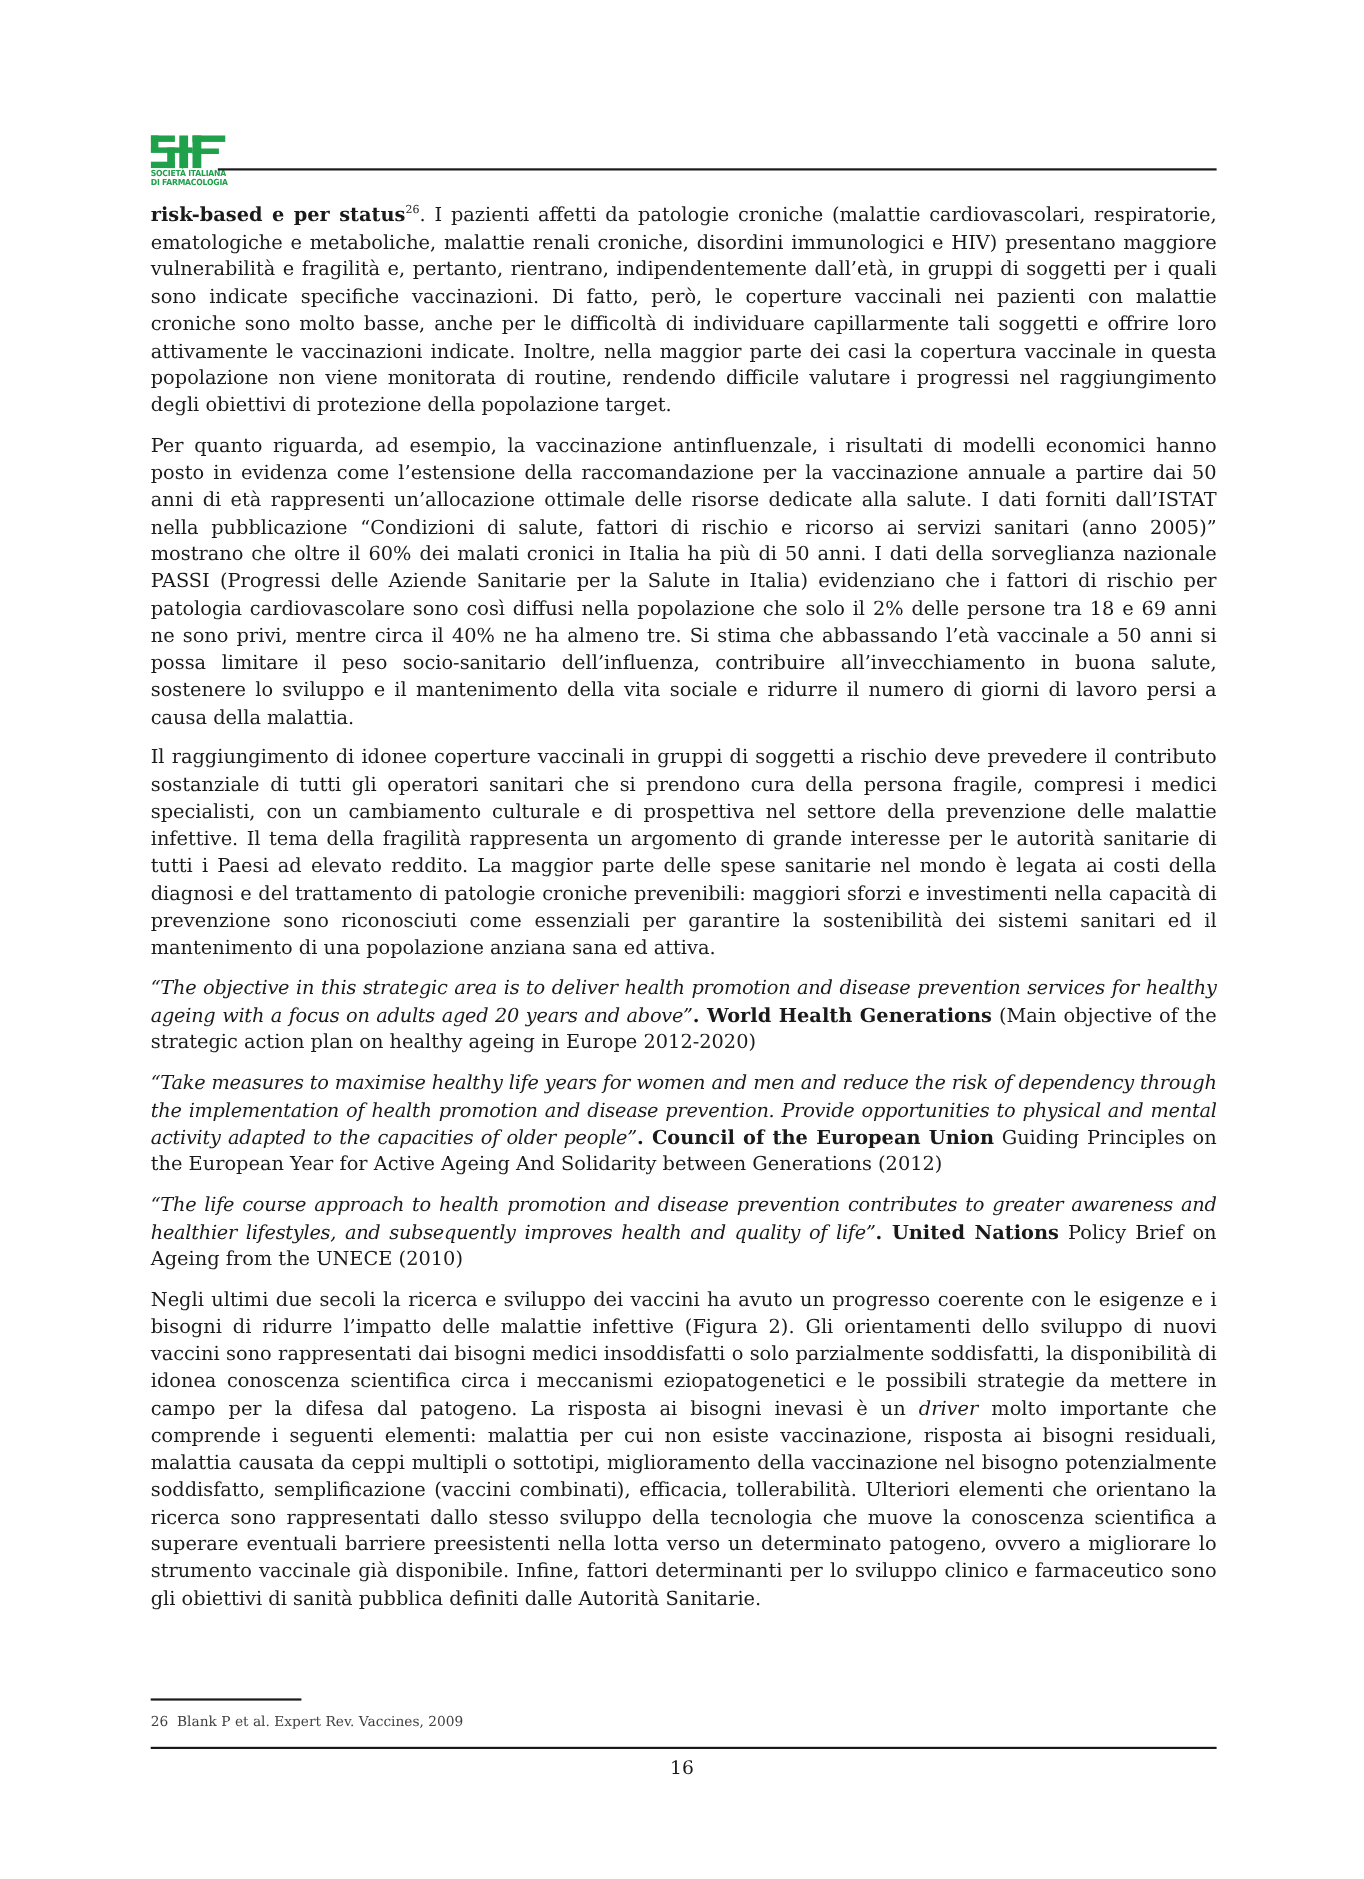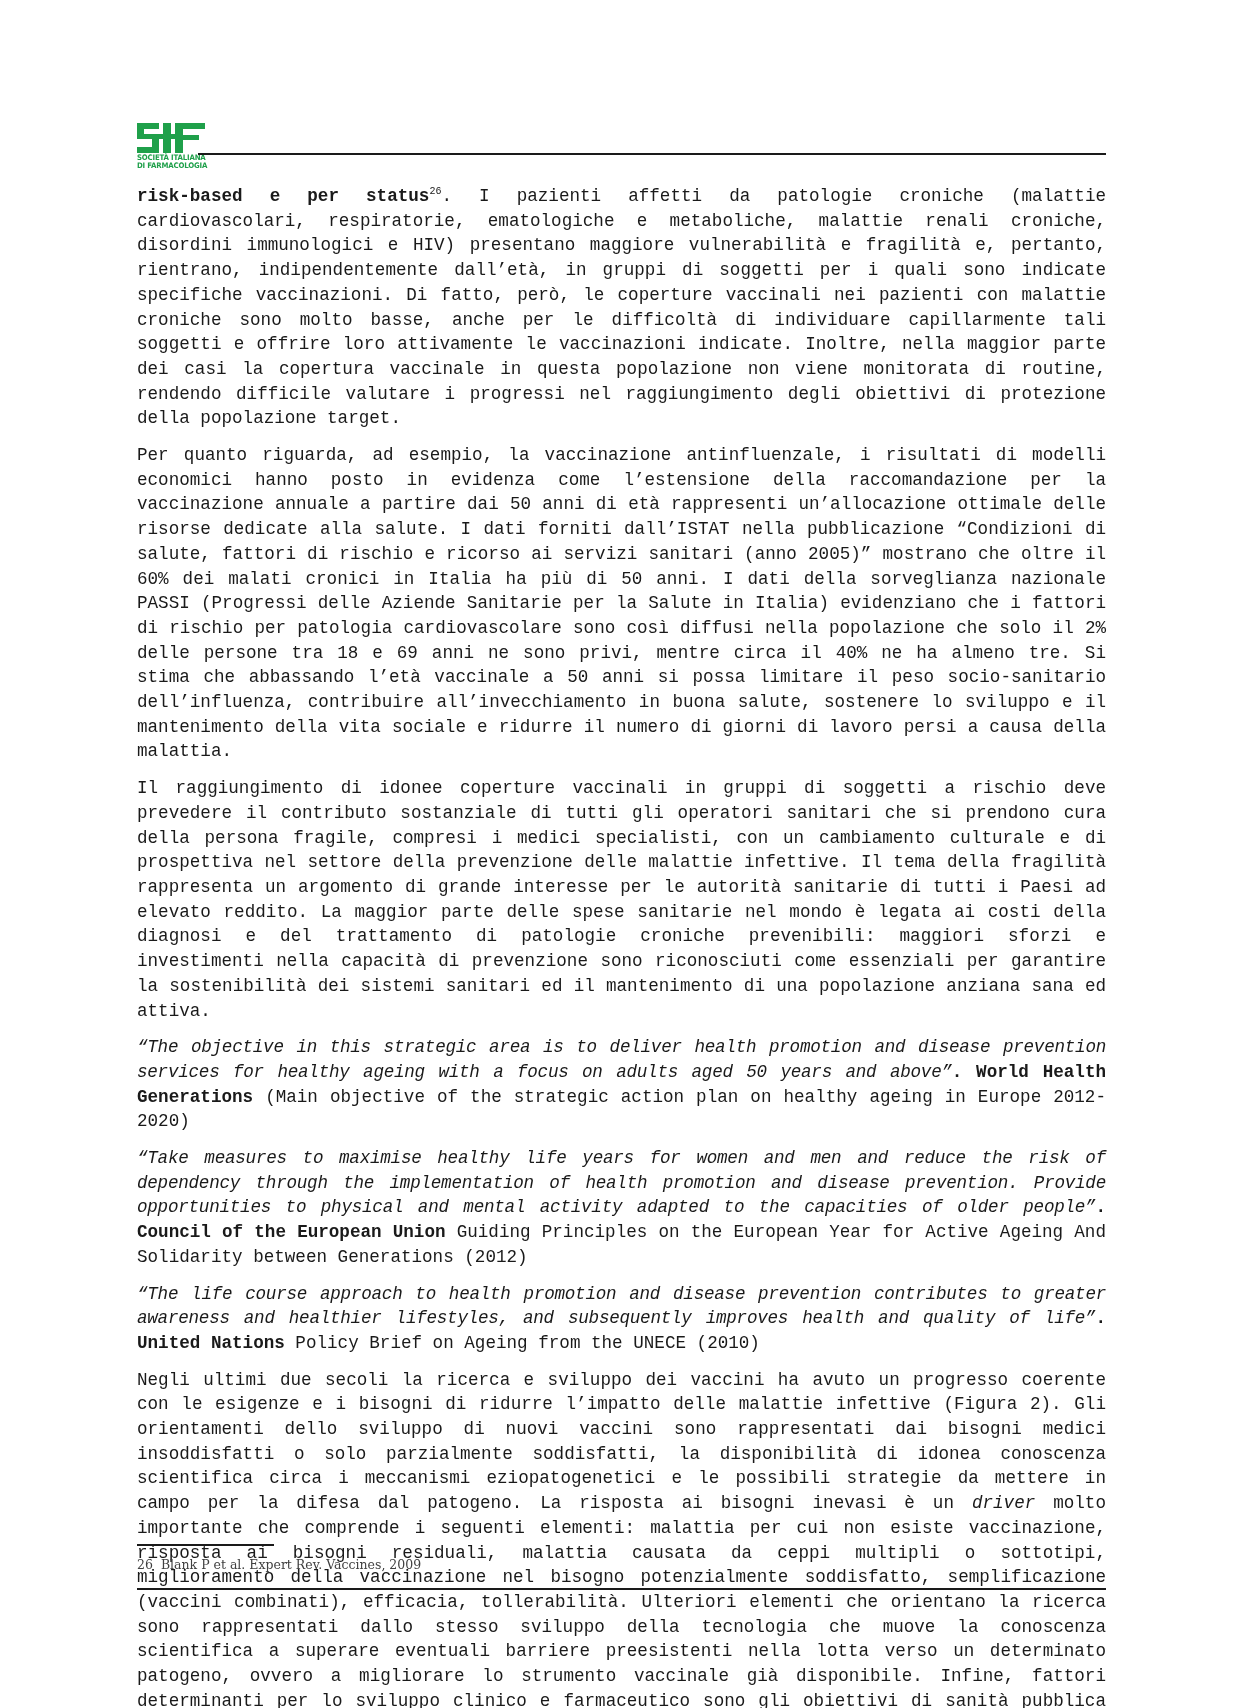--- a/index.html
+++ b/index.html
@@ -10,21 +10,21 @@
     
     .logo { position: absolute; left: 137px; top: 123px; width: 82px; height: 56px; }
     .logo-mark { position: absolute; left: 0; top: 0; width: 68px; height: 30px; }
     .logo-text { position: absolute; left: 0; top: 31px; font-family: "DejaVu Sans", sans-serif;
                  font-weight: bold; font-size: 7.6px; line-height: 8px; color: #1fa04a;
                  letter-spacing: -0.2px; white-space: nowrap; transform: scaleX(0.92); transform-origin: left top; }
     .header-rule { position: absolute; left: 198px; top: 153px; width: 908px; height: 2px; background: #1a1a1a; }
 
     
     .content { position: absolute; left: 137px; top: 184px; width: 969px; }
-    .para { margin: 0 0 12px 0; font-size: 17.6px; line-height: 24.7px; text-align: justify; font-family: Liberation Mono, monospace; }
+    .para { margin: 0 0 12px 0; font-size: 17.6px; line-height: 24.7px; text-align: justify; }
     .para sup { font-size: 10px; line-height: 0; vertical-align: 7px; }
     .para b { font-weight: bold; }
     .quote-i { font-style: italic; letter-spacing: -0.25px; }
     .quote .para { margin-bottom: 12px; }
     .heading { margin: 0 0 12px 0; font-size: 17.6px; line-height: 24.7px; }
     .heading .u { text-decoration: underline; text-underline-offset: 3px; }
 
     
     .fn-rule { position: absolute; left: 137px; top: 1544px; width: 137px; height: 2px; background: #1a1a1a; }
     .footnote { position: absolute; left: 137px; top: 1557px; font-size: 12.5px; color: #404040; white-space: nowrap; }
@@ -64,29 +64,30 @@
 
   <div class="content">
 
     <p class="para"><b>risk-based e per status</b><sup>26</sup><span>. I pazienti affetti da patologie croniche (malattie cardiovascolari, respiratorie, ematologiche e metaboliche, malattie renali croniche, disordini immunologici e HIV) presentano maggiore vulnerabilità e fragilità e, pertanto, rientrano, indipendentemente dall’età, in gruppi di soggetti per i quali sono indicate specifiche vaccinazioni. Di fatto, però, le coperture vaccinali nei pazienti con malattie croniche sono molto basse, anche per le difficoltà di individuare capillarmente tali soggetti e offrire loro attivamente le vaccinazioni indicate. Inoltre, nella maggior parte dei casi la copertura vaccinale in questa popolazione non viene monitorata di routine, rendendo difficile valutare i progressi nel raggiungimento degli obiettivi di protezione della popolazione target.</span></p>
 
     <p class="para">Per quanto riguarda, ad esempio, la vaccinazione antinfluenzale, i risultati di modelli economici hanno posto in evidenza come l’estensione della raccomandazione per la vaccinazione annuale a partire dai 50 anni di età rappresenti un’allocazione ottimale delle risorse dedicate alla salute. I dati forniti dall’ISTAT nella pubblicazione “Condizioni di salute, fattori di rischio e ricorso ai servizi sanitari (anno 2005)” mostrano che oltre il 60% dei malati cronici in Italia ha più di 50 anni. I dati della sorveglianza nazionale PASSI (Progressi delle Aziende Sanitarie per la Salute in Italia) evidenziano che i fattori di rischio per patologia cardiovascolare sono così diffusi nella popolazione che solo il 2% delle persone tra 18 e 69 anni ne sono privi, mentre circa il 40% ne ha almeno tre. Si stima che abbassando l’età vaccinale a 50 anni si possa limitare il peso socio-sanitario dell’influenza, contribuire all’invecchiamento in buona salute, sostenere lo sviluppo e il mantenimento della vita sociale e ridurre il numero di giorni di lavoro persi a causa della malattia.</p>
 
     <p class="para">Il raggiungimento di idonee coperture vaccinali in gruppi di soggetti a rischio deve prevedere il contributo sostanziale di tutti gli operatori sanitari che si prendono cura della persona fragile, compresi i medici specialisti, con un cambiamento culturale e di prospettiva nel settore della prevenzione delle malattie infettive. Il tema della fragilità rappresenta un argomento di grande interesse per le autorità sanitarie di tutti i Paesi ad elevato reddito. La maggior parte delle spese sanitarie nel mondo è legata ai costi della diagnosi e del trattamento di patologie croniche prevenibili: maggiori sforzi e investimenti nella capacità di prevenzione sono riconosciuti come essenziali per garantire la sostenibilità dei sistemi sanitari ed il mantenimento di una popolazione anziana sana ed attiva.</p>
 
     <div class="quote">
-      <p class="para"><span class="quote-i">“The objective in this strategic area is to deliver health promotion and disease prevention services for healthy ageing with a focus on adults aged 50 years and above”</span><b>. </b><b>World Health Generations</b><span> (Main objective of the strategic action plan on healthy ageing in Europe 2012-2020)</span></p>
+      <p class="para"><span class="quote-i">“The objective in this strategic area is to deliver health promotion and disease prevention services for healthy ageing with a focus on adults aged 20 years and above”</span><b>. </b><b>World Health Generations</b><span> (Main objective of the strategic action plan on healthy ageing in Europe 2012-2020)</span></p>
 
       <p class="para"><span class="quote-i">“Take measures to maximise healthy life years for women and men and reduce the risk of dependency through the implementation of health promotion and disease prevention. Provide opportunities to physical and mental activity adapted to the capacities of older people”</span><b>. </b><b>Council of the European Union</b><span> Guiding Principles on the European Year for Active Ageing And Solidarity between Generations (2012)</span></p>
 
       <p class="para"><span class="quote-i">“The life course approach to health promotion and disease prevention contributes to greater awareness and healthier lifestyles, and subsequently improves health and quality of life”</span><b>. </b><b>United Nations</b><span> Policy Brief on Ageing from the UNECE (2010)</span></p>
     </div>
 
 
     <p class="para"><span>Negli ultimi due secoli la ricerca e sviluppo dei vaccini ha avuto un progresso coerente con le esigenze e i bisogni di ridurre l’impatto delle malattie infettive (Figura 2). Gli orientamenti dello sviluppo di nuovi vaccini sono rappresentati dai bisogni medici insoddisfatti o solo parzialmente soddisfatti, la disponibilità di idonea conoscenza scientifica circa i meccanismi eziopatogenetici e le possibili strategie da mettere in campo per la difesa dal patogeno. La risposta ai bisogni inevasi è un </span><i>driver</i><span> molto importante che comprende i seguenti elementi: malattia per cui non esiste vaccinazione, risposta ai bisogni residuali, malattia causata da ceppi multipli o sottotipi, miglioramento della vaccinazione nel bisogno potenzialmente soddisfatto, semplificazione (vaccini combinati), efficacia, tollerabilità. Ulteriori elementi che orientano la ricerca sono rappresentati dallo stesso sviluppo della tecnologia che muove la conoscenza scientifica a superare eventuali barriere preesistenti nella lotta verso un determinato patogeno, ovvero a migliorare lo strumento vaccinale già disponibile. Infine, fattori determinanti per lo sviluppo clinico e farmaceutico sono gli obiettivi di sanità pubblica definiti dalle Autorità Sanitarie.</span></p>
   </div>
 
   <div class="fn-rule"></div>
   <div class="footnote">
     <span class="num">26</span><span>Blank P et al. Expert Rev. Vaccines, 2009</span>
   </div>
   <div class="footer-rule"></div>
+  <div class="page-num">16</div>
 </div>
 
 </body></html>

